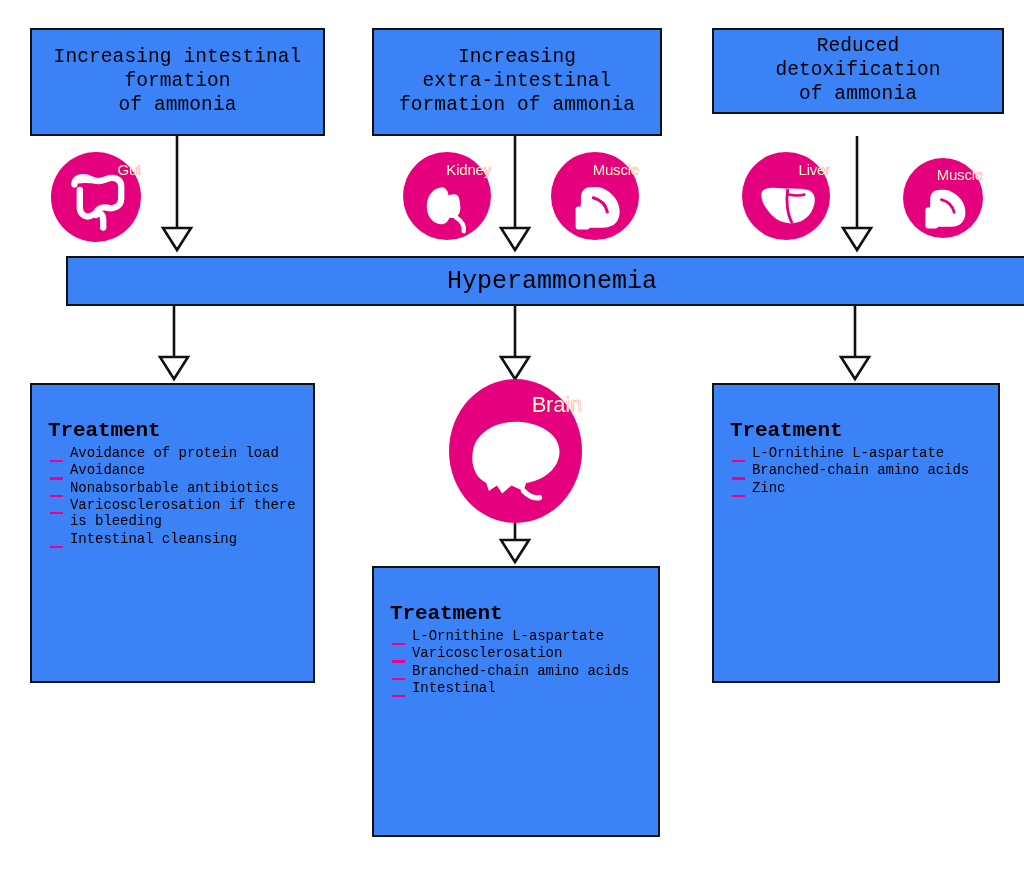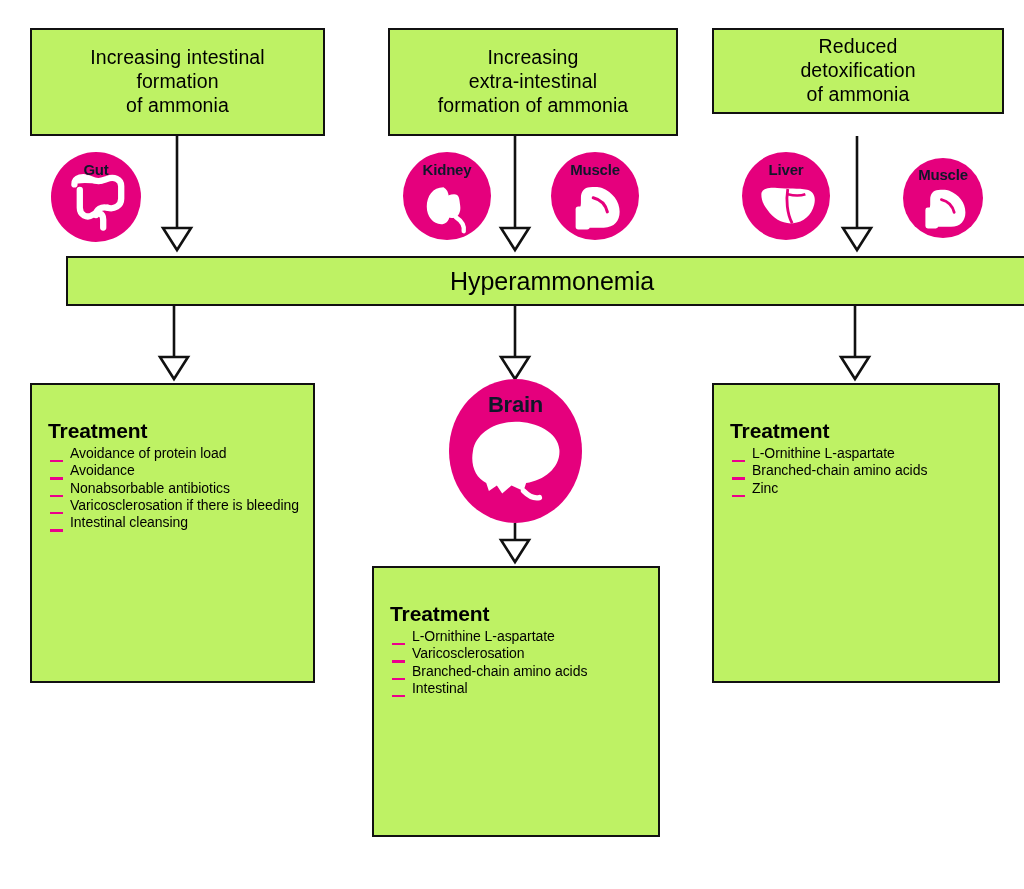--- a/index.html
+++ b/index.html
@@ -24,21 +24,22 @@
     left: 0;
     top: 0;
     width: 1024px;
     height: 889px;
     pointer-events: none;
   }
   .box {
     position: absolute;
     box-sizing: border-box;
     border: 2.5px solid #111111;
-    background: #bef264;
+    background: #3b82f6;
+    font-family: Liberation Mono, monospace;
   }
   .cause-box {
     display: flex;
     align-items: center;
     justify-content: center;
     text-align: center;
     line-height: 1.22;
     font-size: 19.5px;
     letter-spacing: 0.1px;
   }
@@ -88,23 +89,23 @@
     background: #E5007D;
     display: flex;
     align-items: center;
     justify-content: center;
   }
   .organ .olabel {
     position: absolute;
     top: 10%;
     left: 0;
     width: 100%;
-    text-align: center;
-    color: #0f172a;
-    font-weight: bold;
+    text-align: right;
+    color: #fef9c3;
+    font-weight: normal;
     font-size: 15px;
     letter-spacing: -0.2px;
     z-index: 3;
     text-shadow: 0 0 1px #E5007D;
   }
   .organ.brain .olabel {
     font-size: 22px;
     top: 9%;
   }
   .organ svg { position: absolute; left: 0; top: 0; width: 100%; height: 100%; z-index: 2; }
@@ -157,21 +158,21 @@
       <polygon class="head" points="501,540 529,540 515,562"></polygon>
     </g>
   </svg>
 
   <div class="box cause-box" style="left:30px; top:28px; width:295px; height:108px;">
     <div class="txt" style="white-space:pre-line;">Increasing intestinal
 formation
 of ammonia</div>
   </div>
 
-  <div class="box cause-box" style="left:388px; top:28px; width:290px; height:108px;">
+  <div class="box cause-box" style="left:372px; top:28px; width:290px; height:108px;">
     <div class="txt" style="white-space:pre-line;">Increasing
 extra-intestinal
 formation of ammonia</div>
   </div>
 
   <div class="box cause-box" style="left:712px; top:28px; width:292px; height:86px;">
     <div class="txt" style="white-space:pre-line;">Reduced
 detoxification
 of ammonia</div>
   </div>

